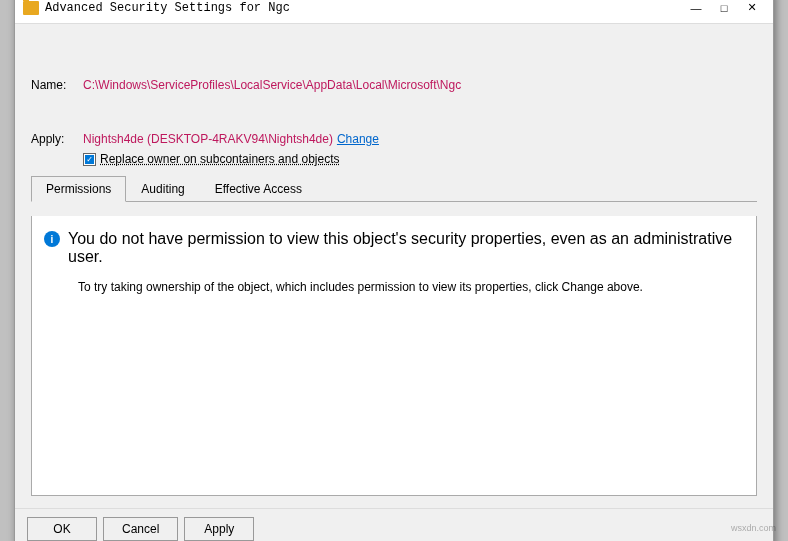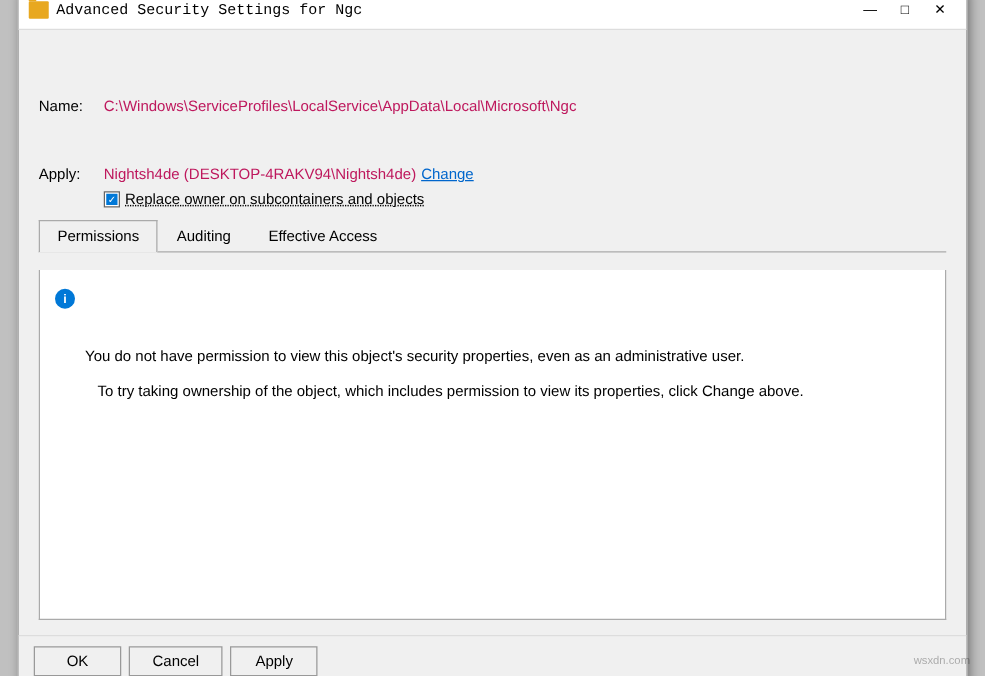--- a/index.html
+++ b/index.html
@@ -180,23 +180,22 @@
       color: #fff;
       display: flex;
       align-items: center;
       justify-content: center;
       font-size: 10px;
       font-weight: bold;
       flex-shrink: 0;
       margin-top: 1px;
     }
     .notice-text {
-      font-size: 12px;
-      color: #000;
-      margin-top: 48px;
+      font-size: 16px;
+      color: #000;
     }
     .info-desc {
       margin-left: 34px;
       font-size: 12px;
       color: #000;
       line-height: 1.5;
     }
     .footer {
       padding: 8px 12px;
       display: flex;

